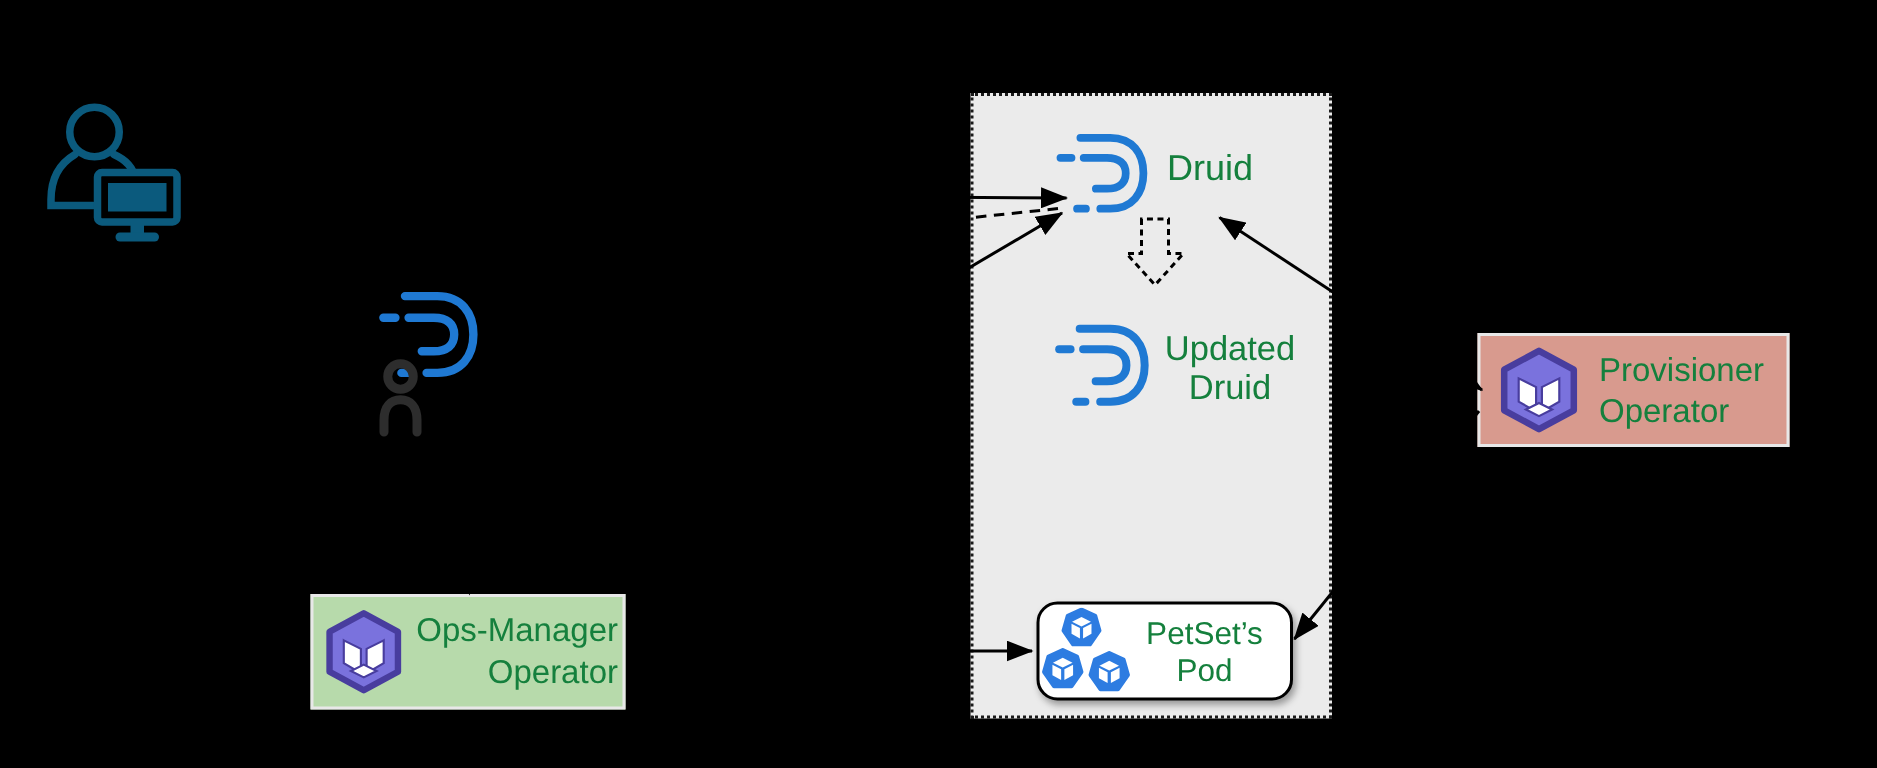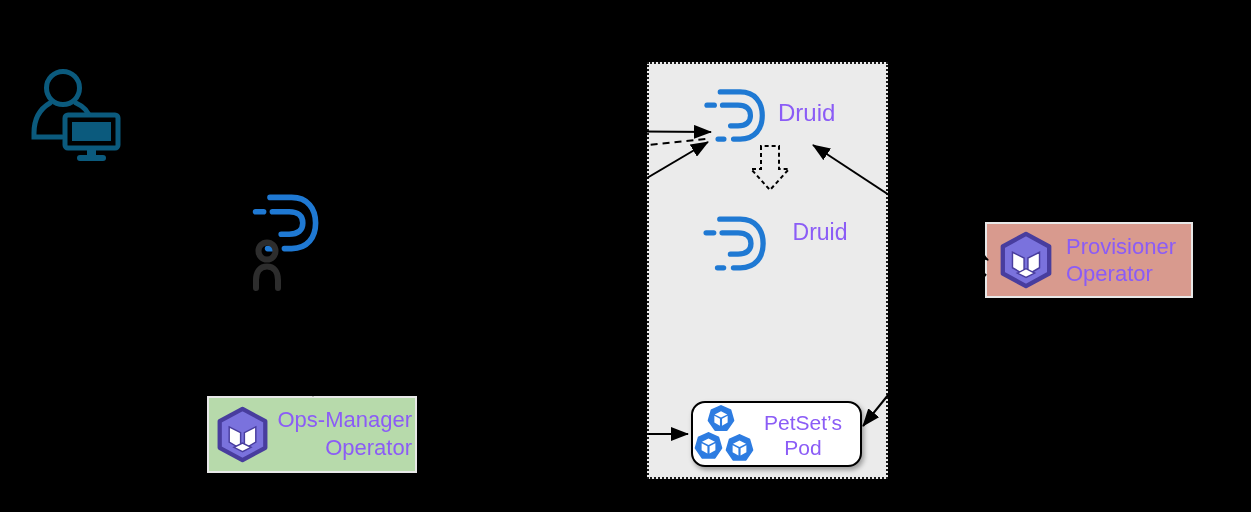--- a/index.html
+++ b/index.html
@@ -7,21 +7,21 @@
     position:relative;width:1251px;height:512px;background:#000;overflow:hidden;
     font-family:"Liberation Sans", sans-serif;
   }
   .abs{position:absolute;}
   
   #ns-panel{
     left:647px;top:62px;width:241px;height:417px;
     background:#ebebeb;border:2px dotted #1a1a1a;box-sizing:border-box;
   }
   
-  .lbl{color:#8b5cf6;}
+  .lbl{color:#15803d;}
   #druid-label{left:778px;top:99px;font-size:24px;}
   #updated-label{left:768px;top:219px;width:104px;text-align:center;font-size:23px;line-height:26px;}
   
   #petset-box{
     left:691px;top:401px;width:171px;height:66px;background:#fff;
     border:2.5px solid #000;border-radius:14px;box-sizing:border-box;
     box-shadow:2px 3px 5px rgba(0,0,0,0.35);
   }
   #petset-label{left:753px;top:410px;width:100px;text-align:center;font-size:21px;line-height:25px;}
   
@@ -92,20 +92,21 @@
 
   <svg class="abs icon" style="left:698px;top:86px" width="74" height="59" viewBox="0 0 100 80">
       <use href="#druid-logo"></use>
     </svg>
   <div id="druid-label" class="abs lbl">Druid</div>
 
   <svg class="abs icon" style="left:697px;top:213px" width="76" height="61" viewBox="0 0 100 80">
       <use href="#druid-logo"></use>
     </svg>
   <div id="updated-label" class="abs lbl">
+    <div>Updated</div>
     <div>Druid</div>
   </div>
 
   <div id="petset-box" class="abs"></div>
   <svg class="abs icon" style="left:707px;top:405px" width="28" height="28" viewBox="0 0 40 40">
       <use href="#pod-cube"></use>
     </svg>
   <svg class="abs icon" style="left:694px;top:432px" width="29" height="29" viewBox="0 0 40 40">
       <use href="#pod-cube"></use>
     </svg>

